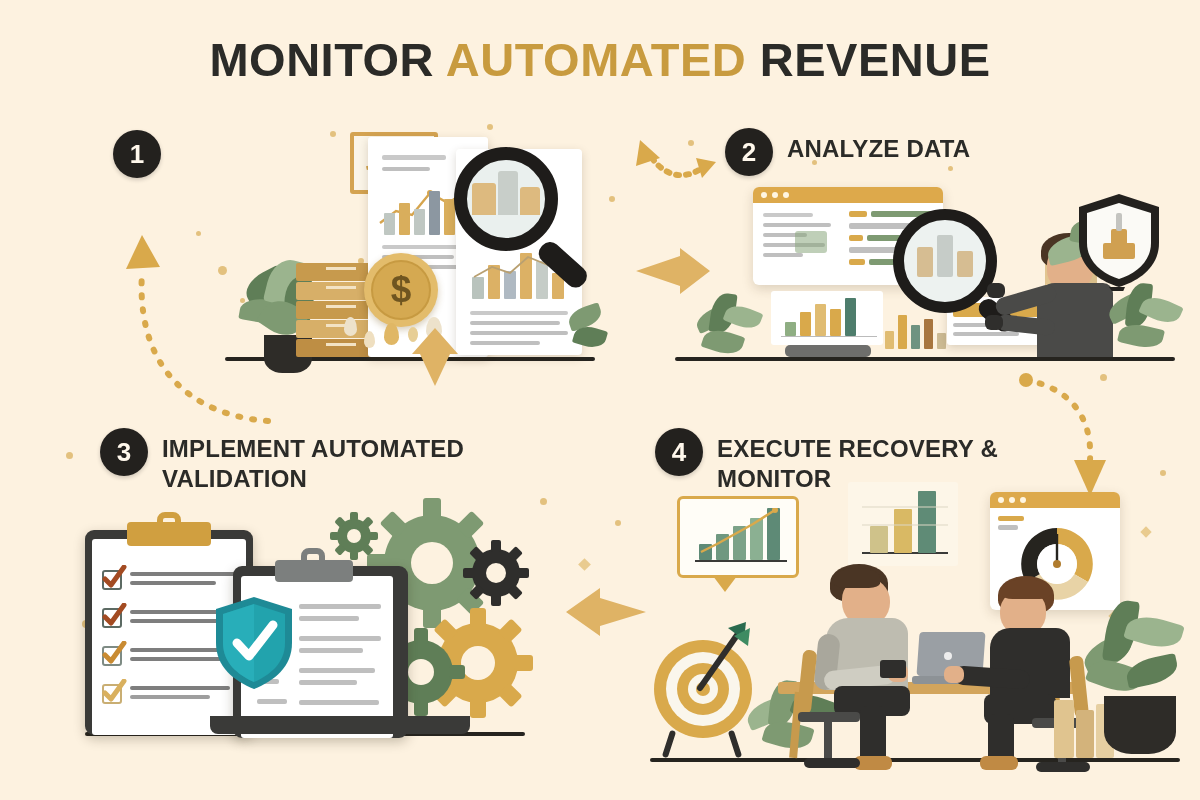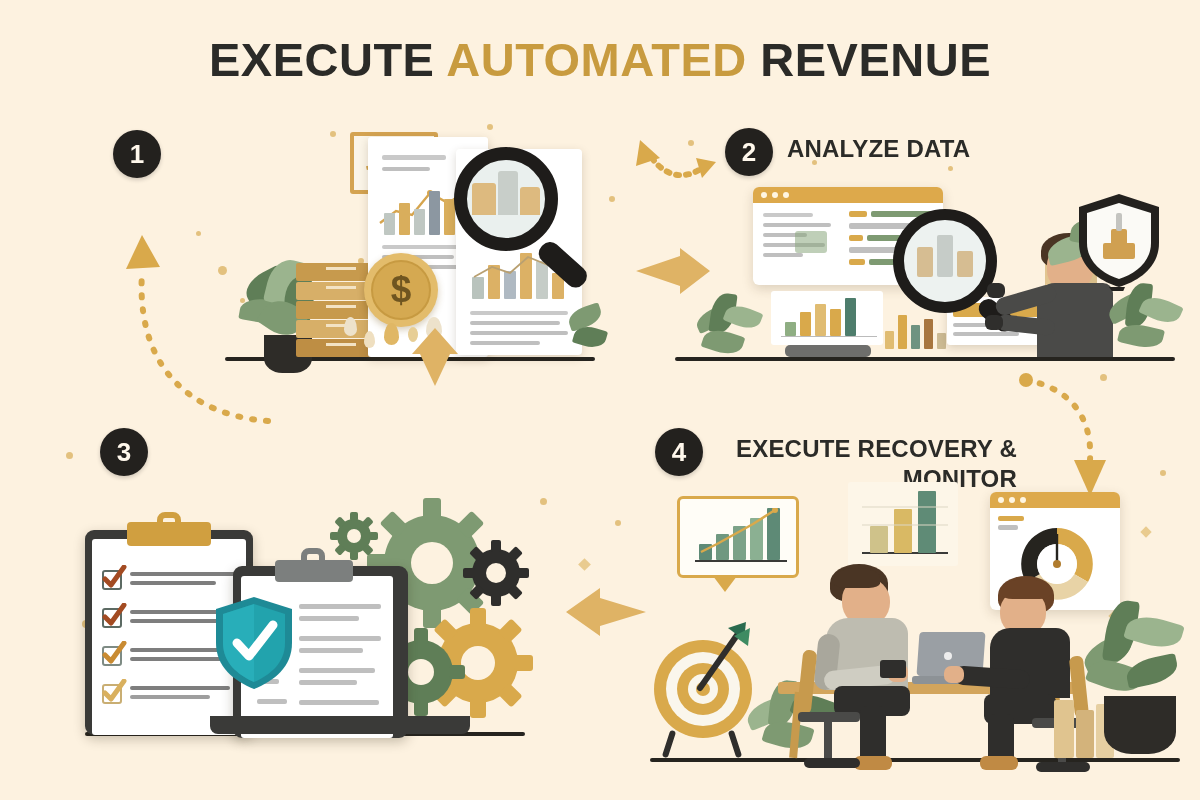--- a/index.html
+++ b/index.html
@@ -78,21 +78,21 @@
   .win{position:absolute;background:#FFFFFF;border-radius:6px;box-shadow:0 4px 12px rgba(70,55,25,.18);overflow:hidden;}
   .win-bar{position:absolute;left:0;top:0;right:0;height:16px;background:#DDA94B;}
   .win-dot{position:absolute;width:6px;height:6px;border-radius:50%;background:#FFF6E2;top:5px;}
 </style>
 </head>
 <body>
 
 <div id="canvas">
 
   <div class="title">
-    <span>EXECUTE </span><span class="gold">AUTOMATED</span><span> REVENUE</span>
+    <span>MONITOR </span><span class="gold">AUTOMATED</span><span> REVENUE</span>
   </div>
 
   <div class="dot" style="left:218px;top:266px;width:9px;height:9px;"></div>
   <div class="dot" style="left:358px;top:258px;width:6px;height:6px;"></div>
   <div class="dot" style="left:240px;top:298px;width:5px;height:5px;"></div>
   <div class="dot" style="left:196px;top:231px;width:5px;height:5px;"></div>
   <div class="dot" style="left:330px;top:131px;width:6px;height:6px;"></div>
   <div class="dot" style="left:487px;top:124px;width:6px;height:6px;"></div>
   <div class="dot" style="left:609px;top:196px;width:6px;height:6px;"></div>
   <div class="dot" style="left:688px;top:140px;width:6px;height:6px;"></div>
@@ -321,20 +321,23 @@
           <rect x="43" y="22" width="6" height="18" rx="2" fill="#C4C4C0"></rect>
           <path d="M36 96 L46 110 L52 96 Z" fill="#23211E"></path>
         </svg>
       </div>
     </div>
   </div>
 
   <div class="step" style="left:0;top:400px;width:620px;height:400px;">
     <div class="step-head" style="left:100px;top:28px;">
       <div class="badge">3</div>
+      <div class="step-title" style="max-width:370px;">
+        <span>IMPLEMENT AUTOMATED VALIDATION</span>
+      </div>
     </div>
 
     <div class="illus" style="left:85px;top:100px;width:450px;height:250px;">
       <div class="ground" style="left:0;top:232px;width:440px;"></div>
 
       <div class="gear" style="left:282px;top:-2px;width:130px;height:130px;">
         <svg width="130" height="130" viewBox="0 0 130 130">
           <g fill="#7E9A72">
             <circle cx="65" cy="65" r="48"></circle>
             <g>
@@ -482,21 +485,21 @@
           <path d="M41 9 L41 87 C25 80 10 68 10 48 V19 Z" fill="#2EB8C2" opacity="0.55"></path>
           <polyline points="24,48 36,61 60,30" fill="none" stroke="#FFFFFF" stroke-width="9" stroke-linecap="round" stroke-linejoin="round"></polyline>
         </svg>
       </div>
     </div>
   </div>
 
   <div class="step" style="left:620px;top:400px;width:580px;height:400px;">
     <div class="step-head" style="left:35px;top:28px;">
       <div class="badge">4</div>
-      <div class="step-title" style="max-width:300px;text-align:right;">
+      <div class="step-title" style="max-width:300px;">
         <span>EXECUTE RECOVERY &amp; MONITOR</span>
       </div>
     </div>
 
     <div class="illus" style="left:30px;top:92px;width:540px;height:278px;">
       <div class="ground" style="left:0;top:266px;width:530px;"></div>
 
       <div style="position:absolute;left:27px;top:4px;width:122px;height:82px;">
         <div style="position:absolute;inset:0;background:#FFFDF7;border:3px solid #D9A94B;border-radius:6px;"></div>
         <div style="position:absolute;left:36px;bottom:-14px;width:0;height:0;border-left:12px solid transparent;border-right:12px solid transparent;border-top:16px solid #D9A94B;"></div>

